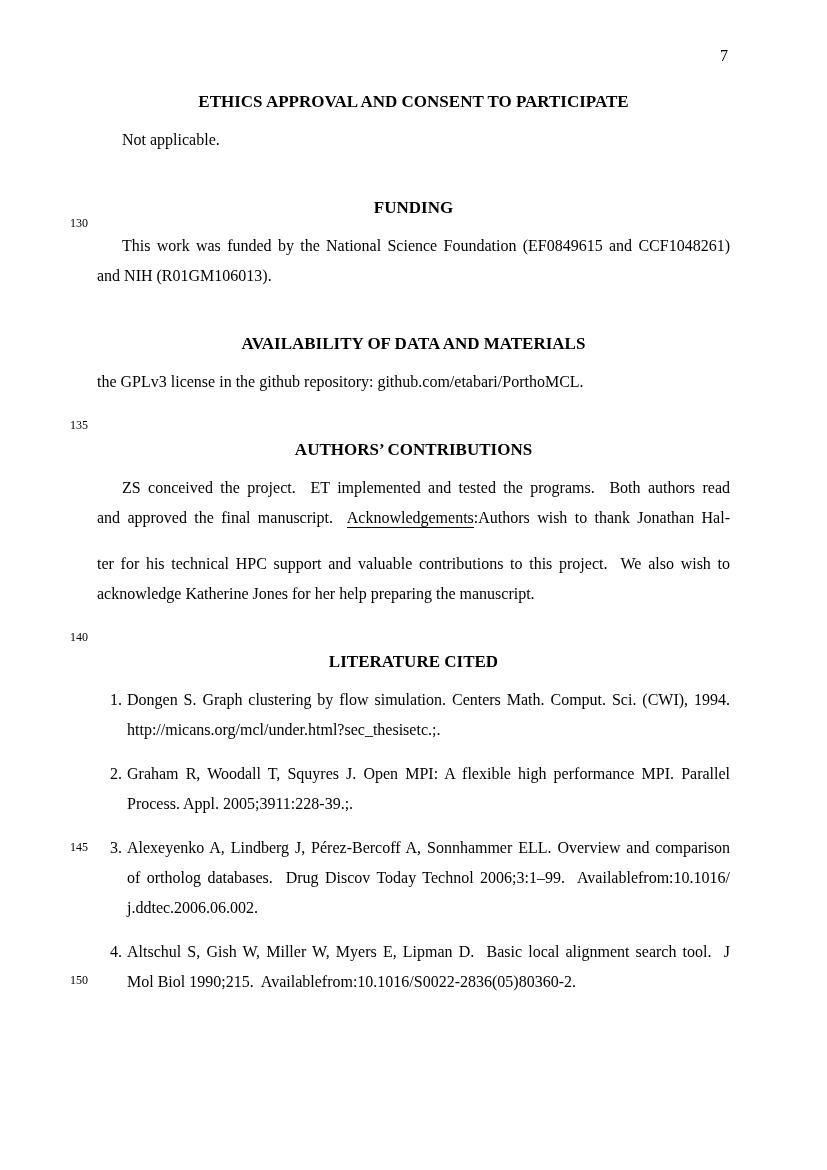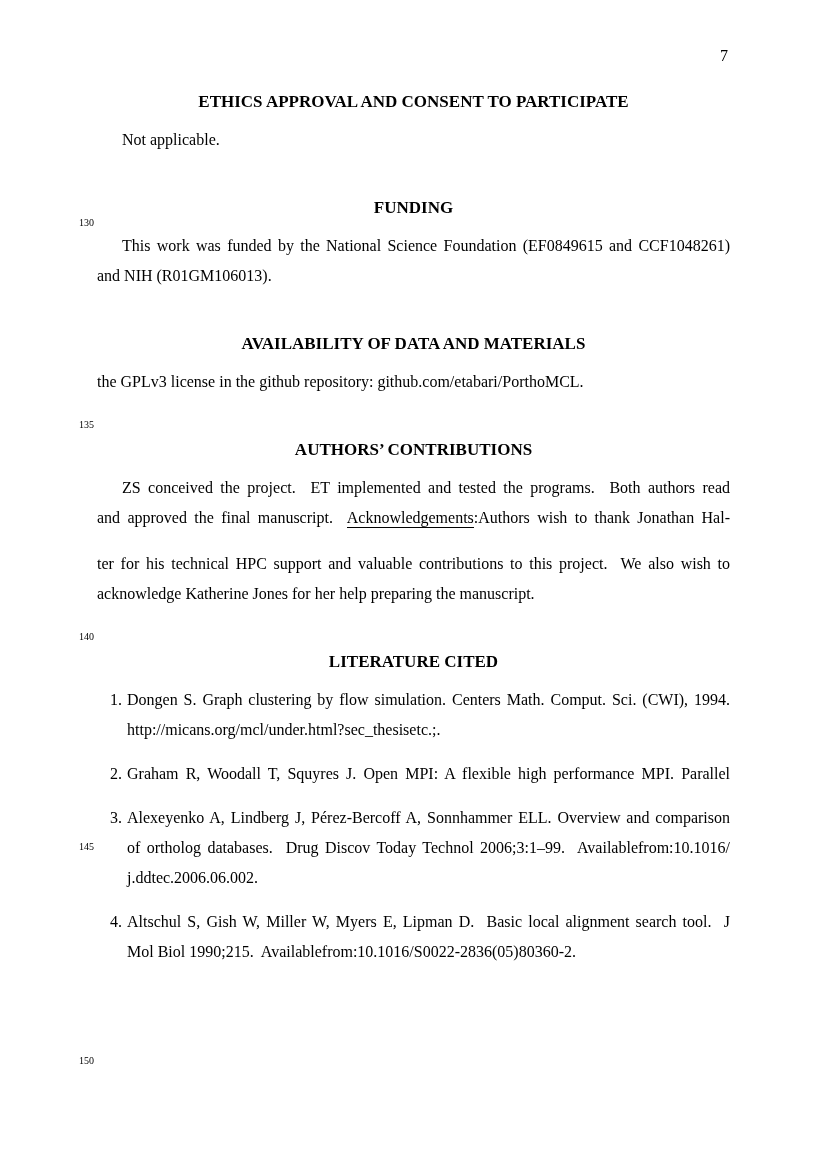--- a/index.html
+++ b/index.html
@@ -52,30 +52,30 @@
   }
   .ref { margin-top: 0; }
   .ref + .ref { margin-top: 14px; }
   .line.rfirst { padding-left: 13px; }
   .rnum { display: inline-block; width: 17px; }
   .line.rcont { padding-left: 30px; }
   .ln {
     position: absolute;
     left: 70px;
     width: 24px;
-    font-size: 10px;
+    font-size: 12px;
     color: #000000;
     line-height: 12px;
-    text-align: right;
+    text-align: left;
   }
   .ln1 { top: 217px; }
   .ln2 { top: 419px; }
   .ln3 { top: 631px; }
   .ln4 { top: 841px; }
-  .ln5 { top: 1055px; font-family: Liberation Serif, serif; }
+  .ln5 { top: 974px; font-family: Liberation Serif, serif; }
 </style>
 </head>
 <body>
 
 <div class="page">
 
   <div class="page-number">7</div>
 
   <span class="ln ln1">130</span>
   <span class="ln ln2">135</span>
@@ -103,20 +103,21 @@
 
     <h2 class="h">LITERATURE CITED</h2>
 
     <div class="ref">
       <div class="line rfirst j"><span class="rnum">1.</span><span>Dongen S. Graph clustering by flow simulation. Centers Math. Comput. Sci. (CWI), 1994.</span></div>
       <div class="line rcont">http://micans.org/mcl/under.html?sec_thesisetc.;.</div>
     </div>
 
     <div class="ref">
       <div class="line rfirst j"><span class="rnum">2.</span><span>Graham R, Woodall T, Squyres J. Open MPI: A flexible high performance MPI. Parallel</span></div>
+      <div class="line rcont">Process. Appl. 2005;3911:228-39.;.</div>
     </div>
 
     <div class="ref">
       <div class="line rfirst j"><span class="rnum">3.</span><span>Alexeyenko A, Lindberg J, Pérez-Bercoff A, Sonnhammer ELL. Overview and comparison</span></div>
       <div class="line rcont j">of ortholog databases.&nbsp; Drug Discov Today Technol 2006;3:1–99.&nbsp; Availablefrom:10.1016/</div>
       <div class="line rcont">j.ddtec.2006.06.002.</div>
     </div>
 
     <div class="ref">
       <div class="line rfirst j"><span class="rnum">4.</span><span>Altschul S, Gish W, Miller W, Myers E, Lipman D.&nbsp; Basic local alignment search tool.&nbsp; J</span></div>

